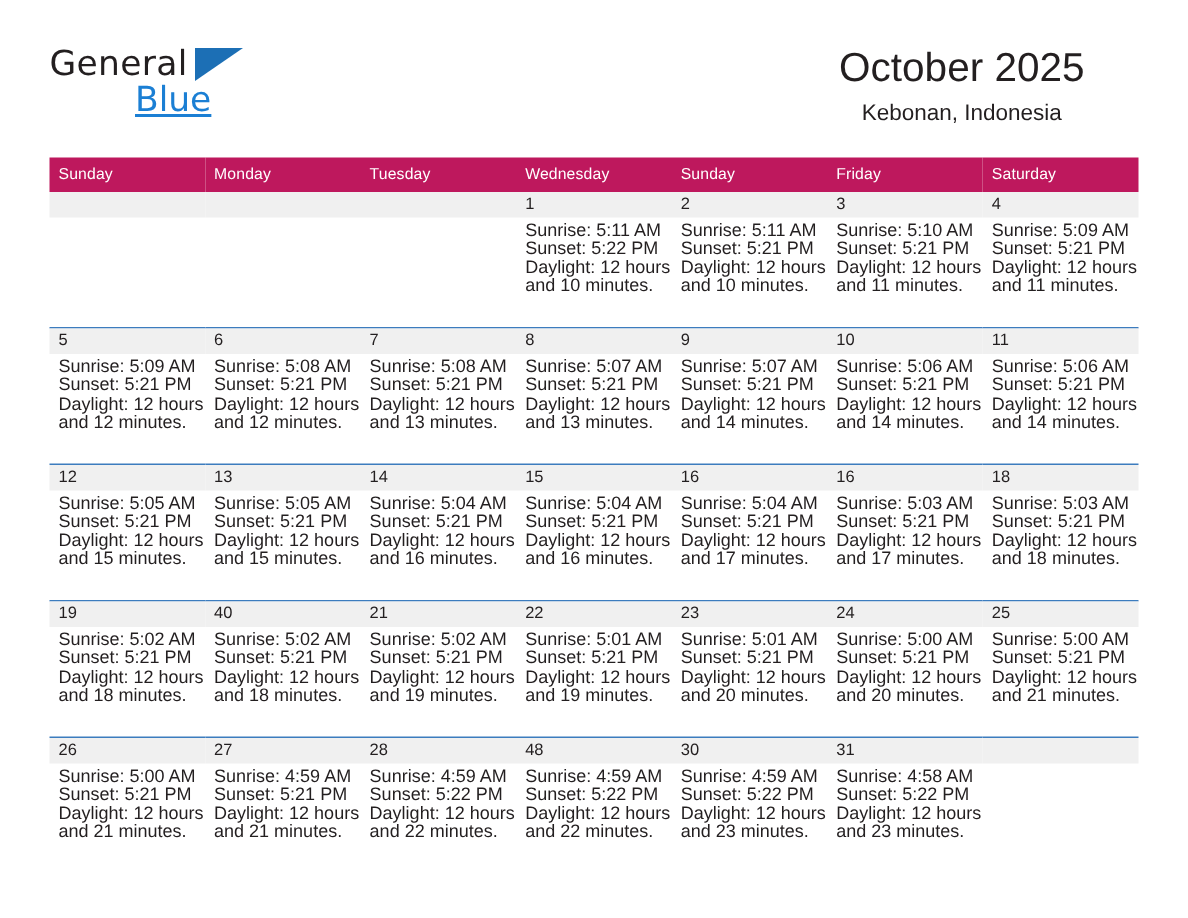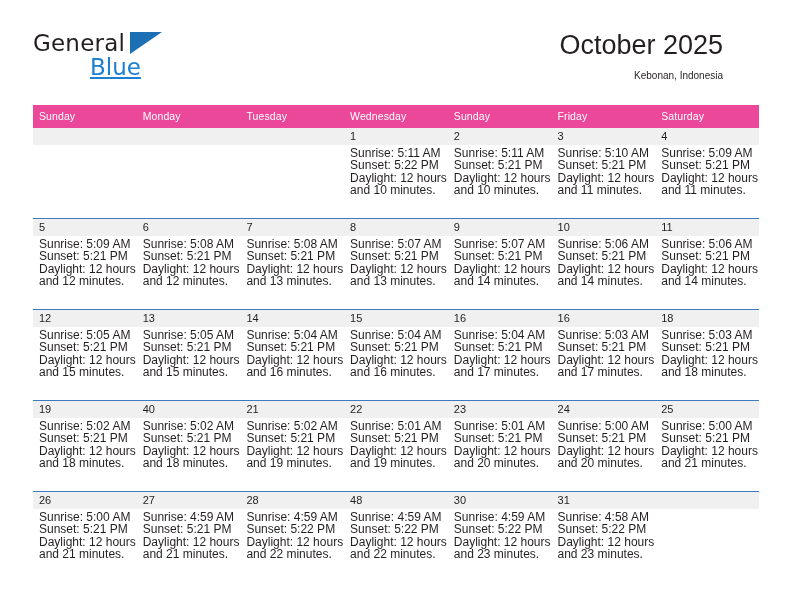--- a/index.html
+++ b/index.html
@@ -66,50 +66,50 @@
     color: #1b7fd4;
     font-family: "DejaVu Sans", sans-serif;
     font-weight: 400;
     text-decoration: underline;
   }
 
   .title-block {
     position: absolute;
     right: 0;
     top: 0;
-    text-align: right;
+    text-align: center;
   }
   .cal-title {
     font-size: 27px;
     font-weight: 400;
     color: #231f20;
     line-height: 34px;
     white-space: nowrap;
   }
   .cal-subtitle {
-    font-size: 10px;
+    font-size: 15px;
     font-weight: 400;
     color: #231f20;
     line-height: 22px;
     margin-top: 3px;
     white-space: nowrap;
   }
 
   
   .calendar {
     position: absolute;
     left: 33px;
     top: 105px;
     width: 726px;
     border-collapse: collapse;
     table-layout: fixed;
   }
 
   .calendar th {
-    background: #ec4899;
+    background: #be185d;
     color: #ffffff;
     font-size: 10.5px;
     font-weight: 400;
     text-align: left;
     padding: 5px 0 6px 6px;
     height: 9px;
     letter-spacing: 0.1px;
   }
 
   .calendar td {

